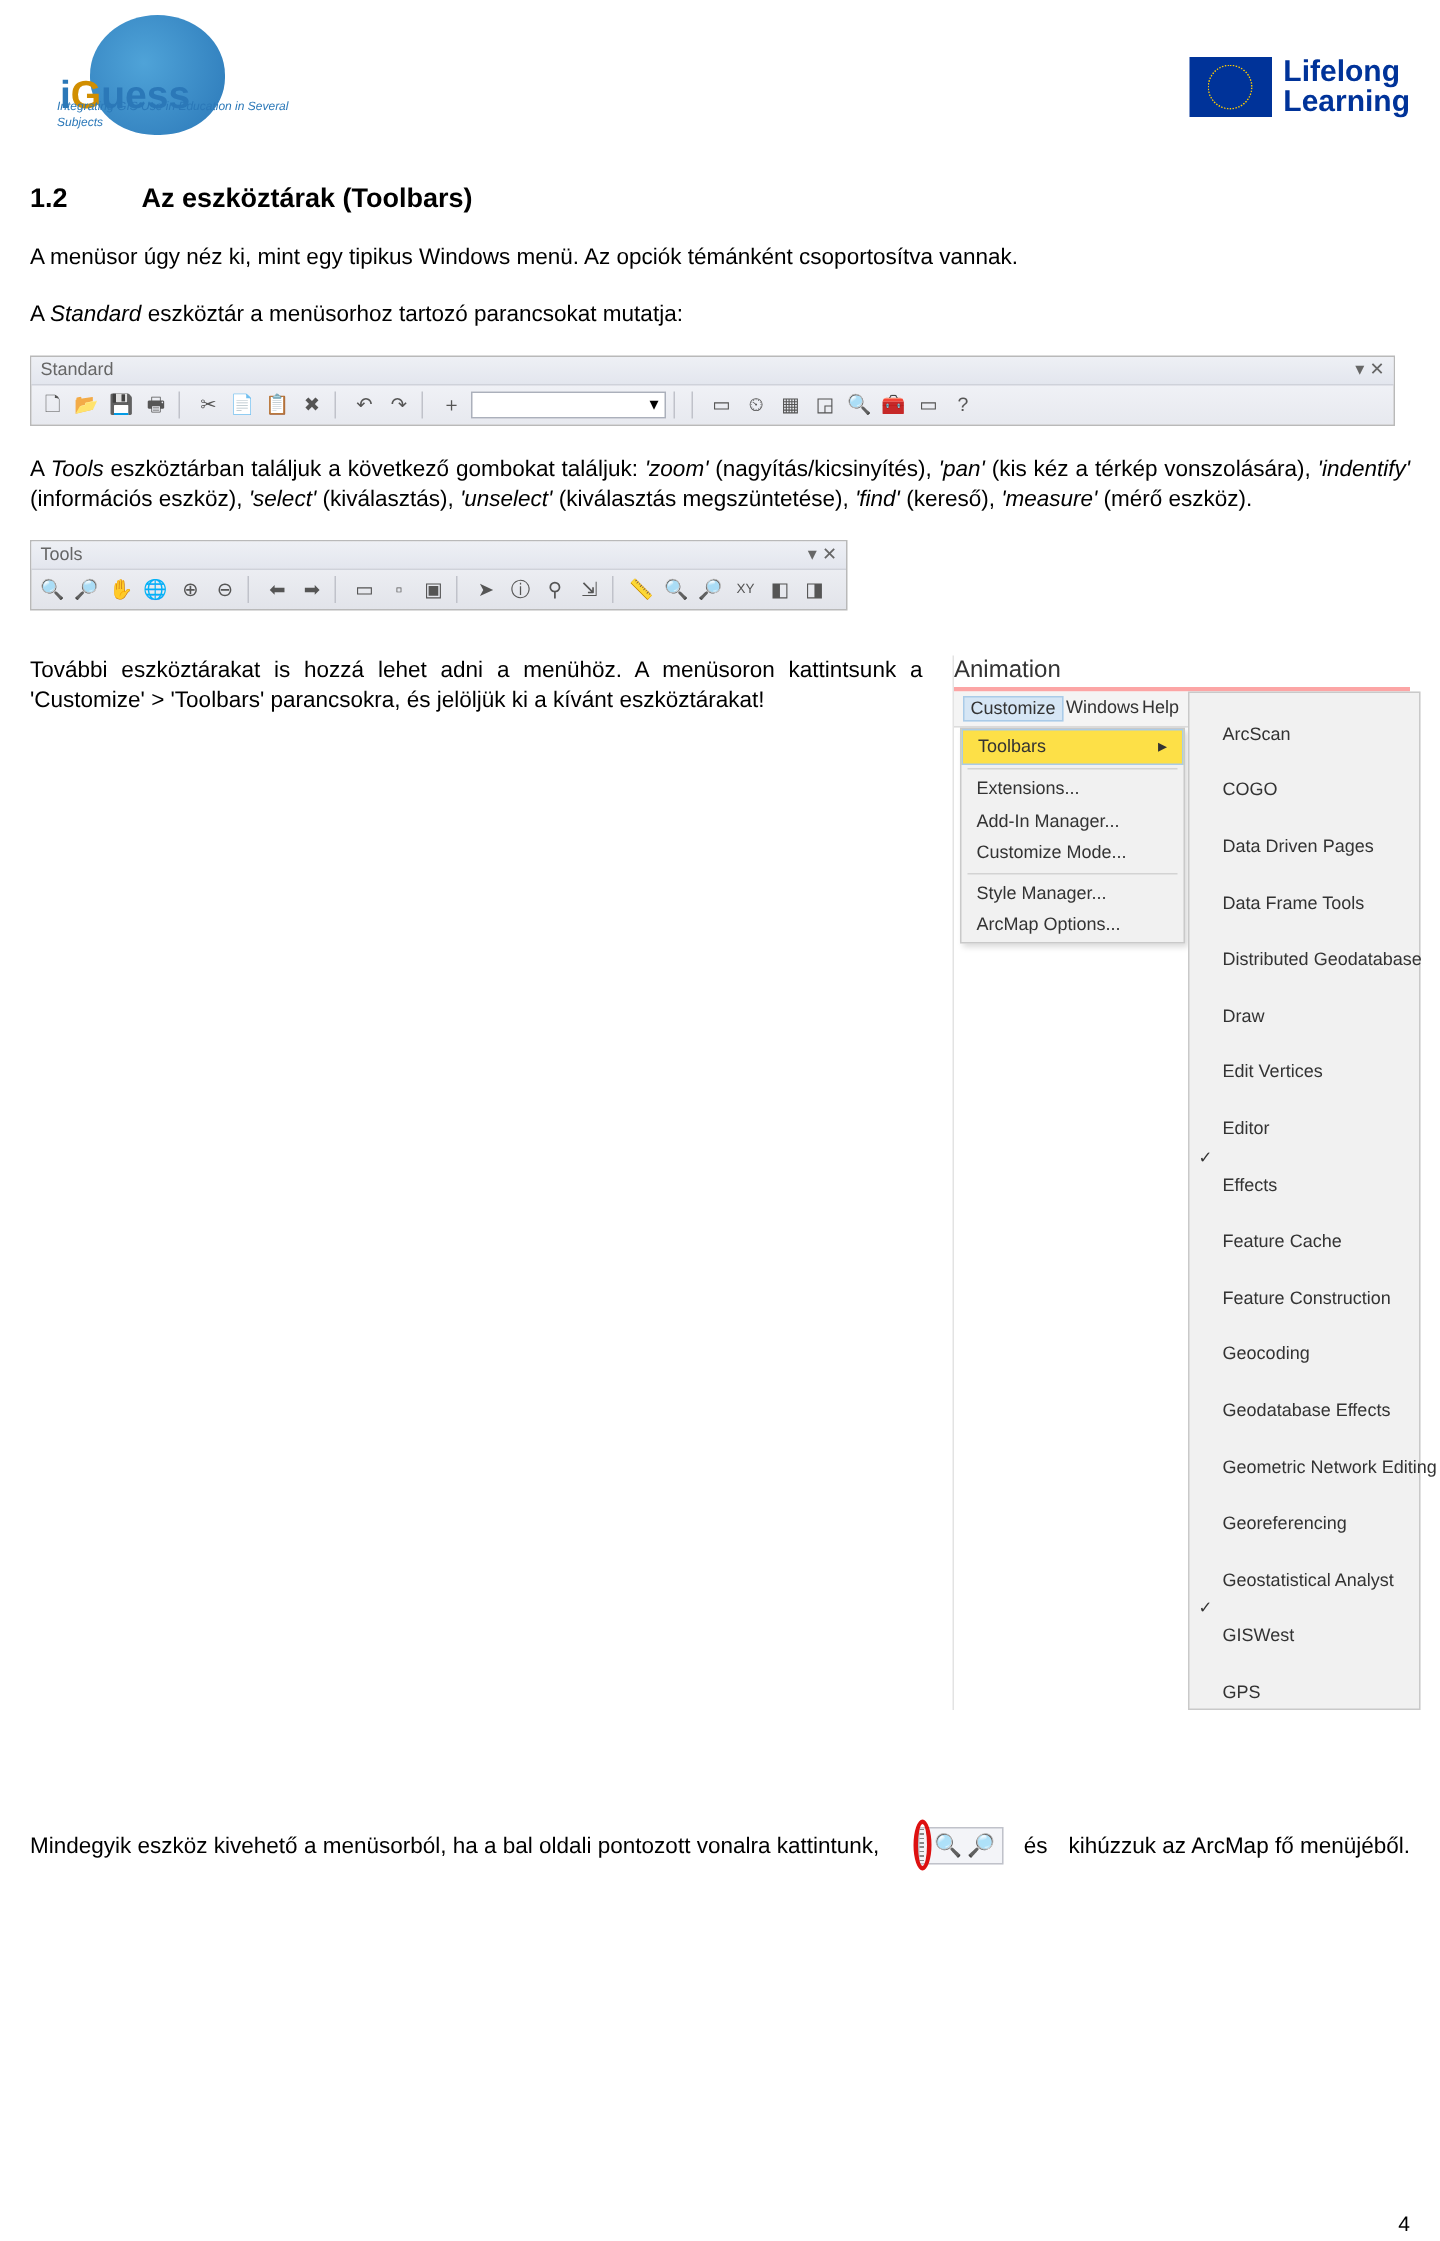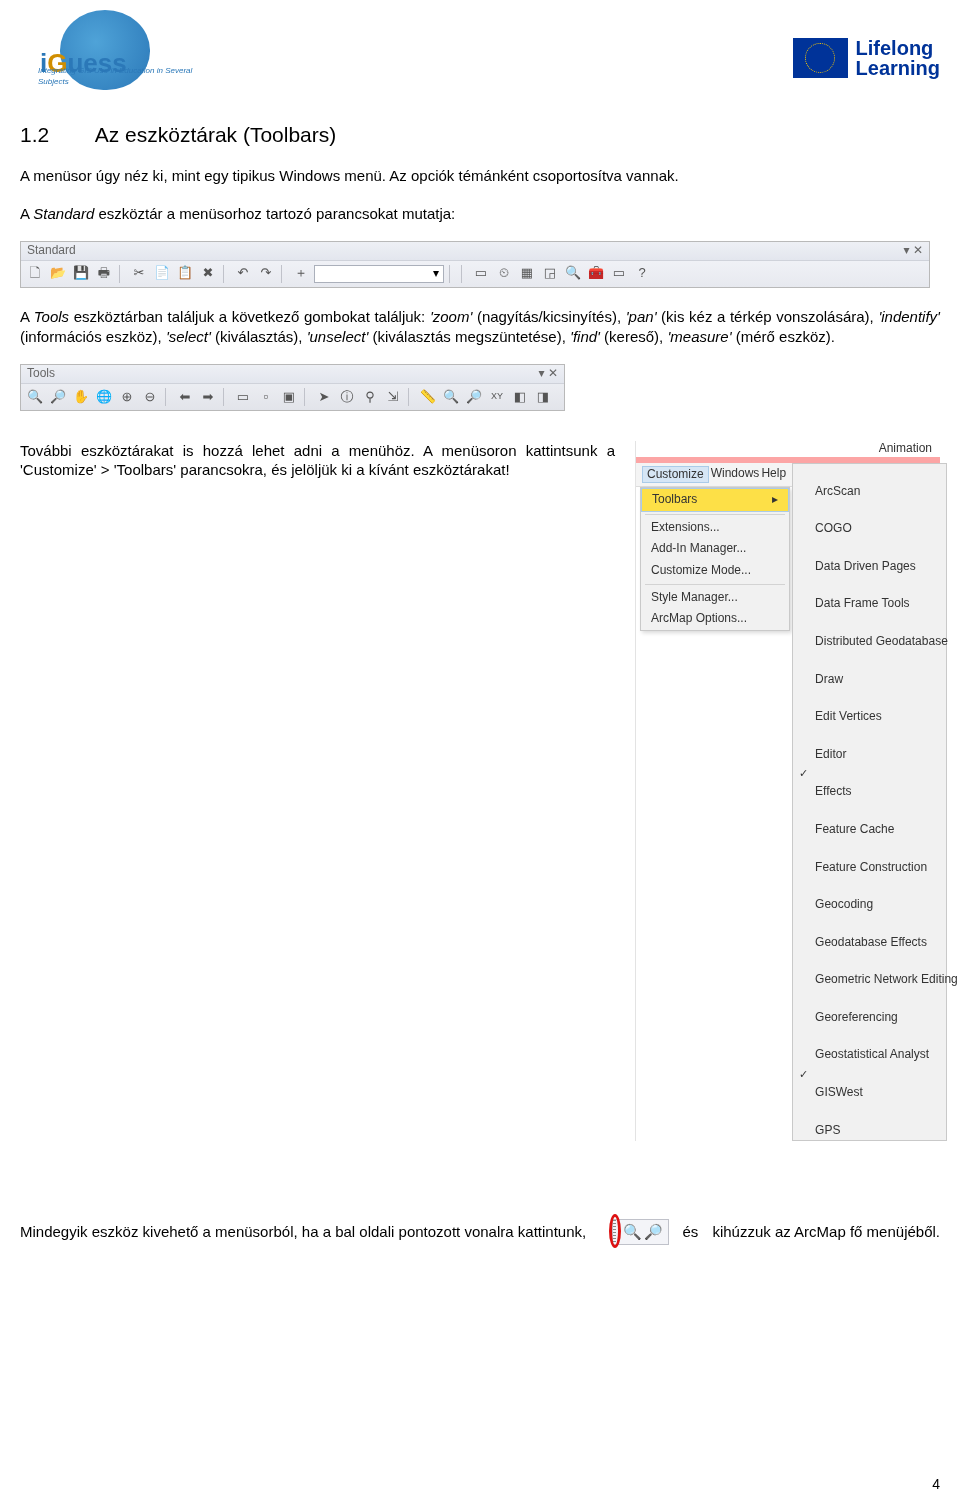--- a/index.html
+++ b/index.html
@@ -71,22 +71,22 @@
     border: 1.5px dotted #ffcc00;
     border-radius: 50%;
   }
   .lll {
     font-size: 20px;
     font-weight: bold;
     color: #003399;
     line-height: 1;
   }
   h2.section {
-    font-size: 21px;
-    font-weight: normal;
+    font-size: 18px;
+    font-weight: bold;
     margin: 4px 0 18px 0;
   }
   .secnum { display:inline-block; width:70px; }
   p { margin: 0 0 18px 0; text-align: justify; }
   em { font-style: italic; }
   .bold { font-weight: normal; }
 
   
   .std-toolbar {
     width: 910px;
@@ -187,21 +187,21 @@
     padding:20px 8px 2px 22px;
     position:relative;
     white-space:nowrap;
   }
   .tb-list .li.chk::before {
     content:"✓";
     position:absolute; left:6px; top:2px;
     font-size:11px;
   }
   .menu-figure-wrap { display:flex; }
-  .topright { text-align:right; font-size:12px; padding-right:8px; border-bottom:6px solid #fca5a5;}
+  .topright { font-size:16px; padding-right:8px; border-bottom:3px solid #fca5a5;}
 
   
   .mini-icons {
     display:inline-flex;
     align-items:center;
     gap:3px;
     border:1px solid #c0c2ca;
     padding:2px 4px;
     background:#f3f4f8;
     vertical-align: middle;

